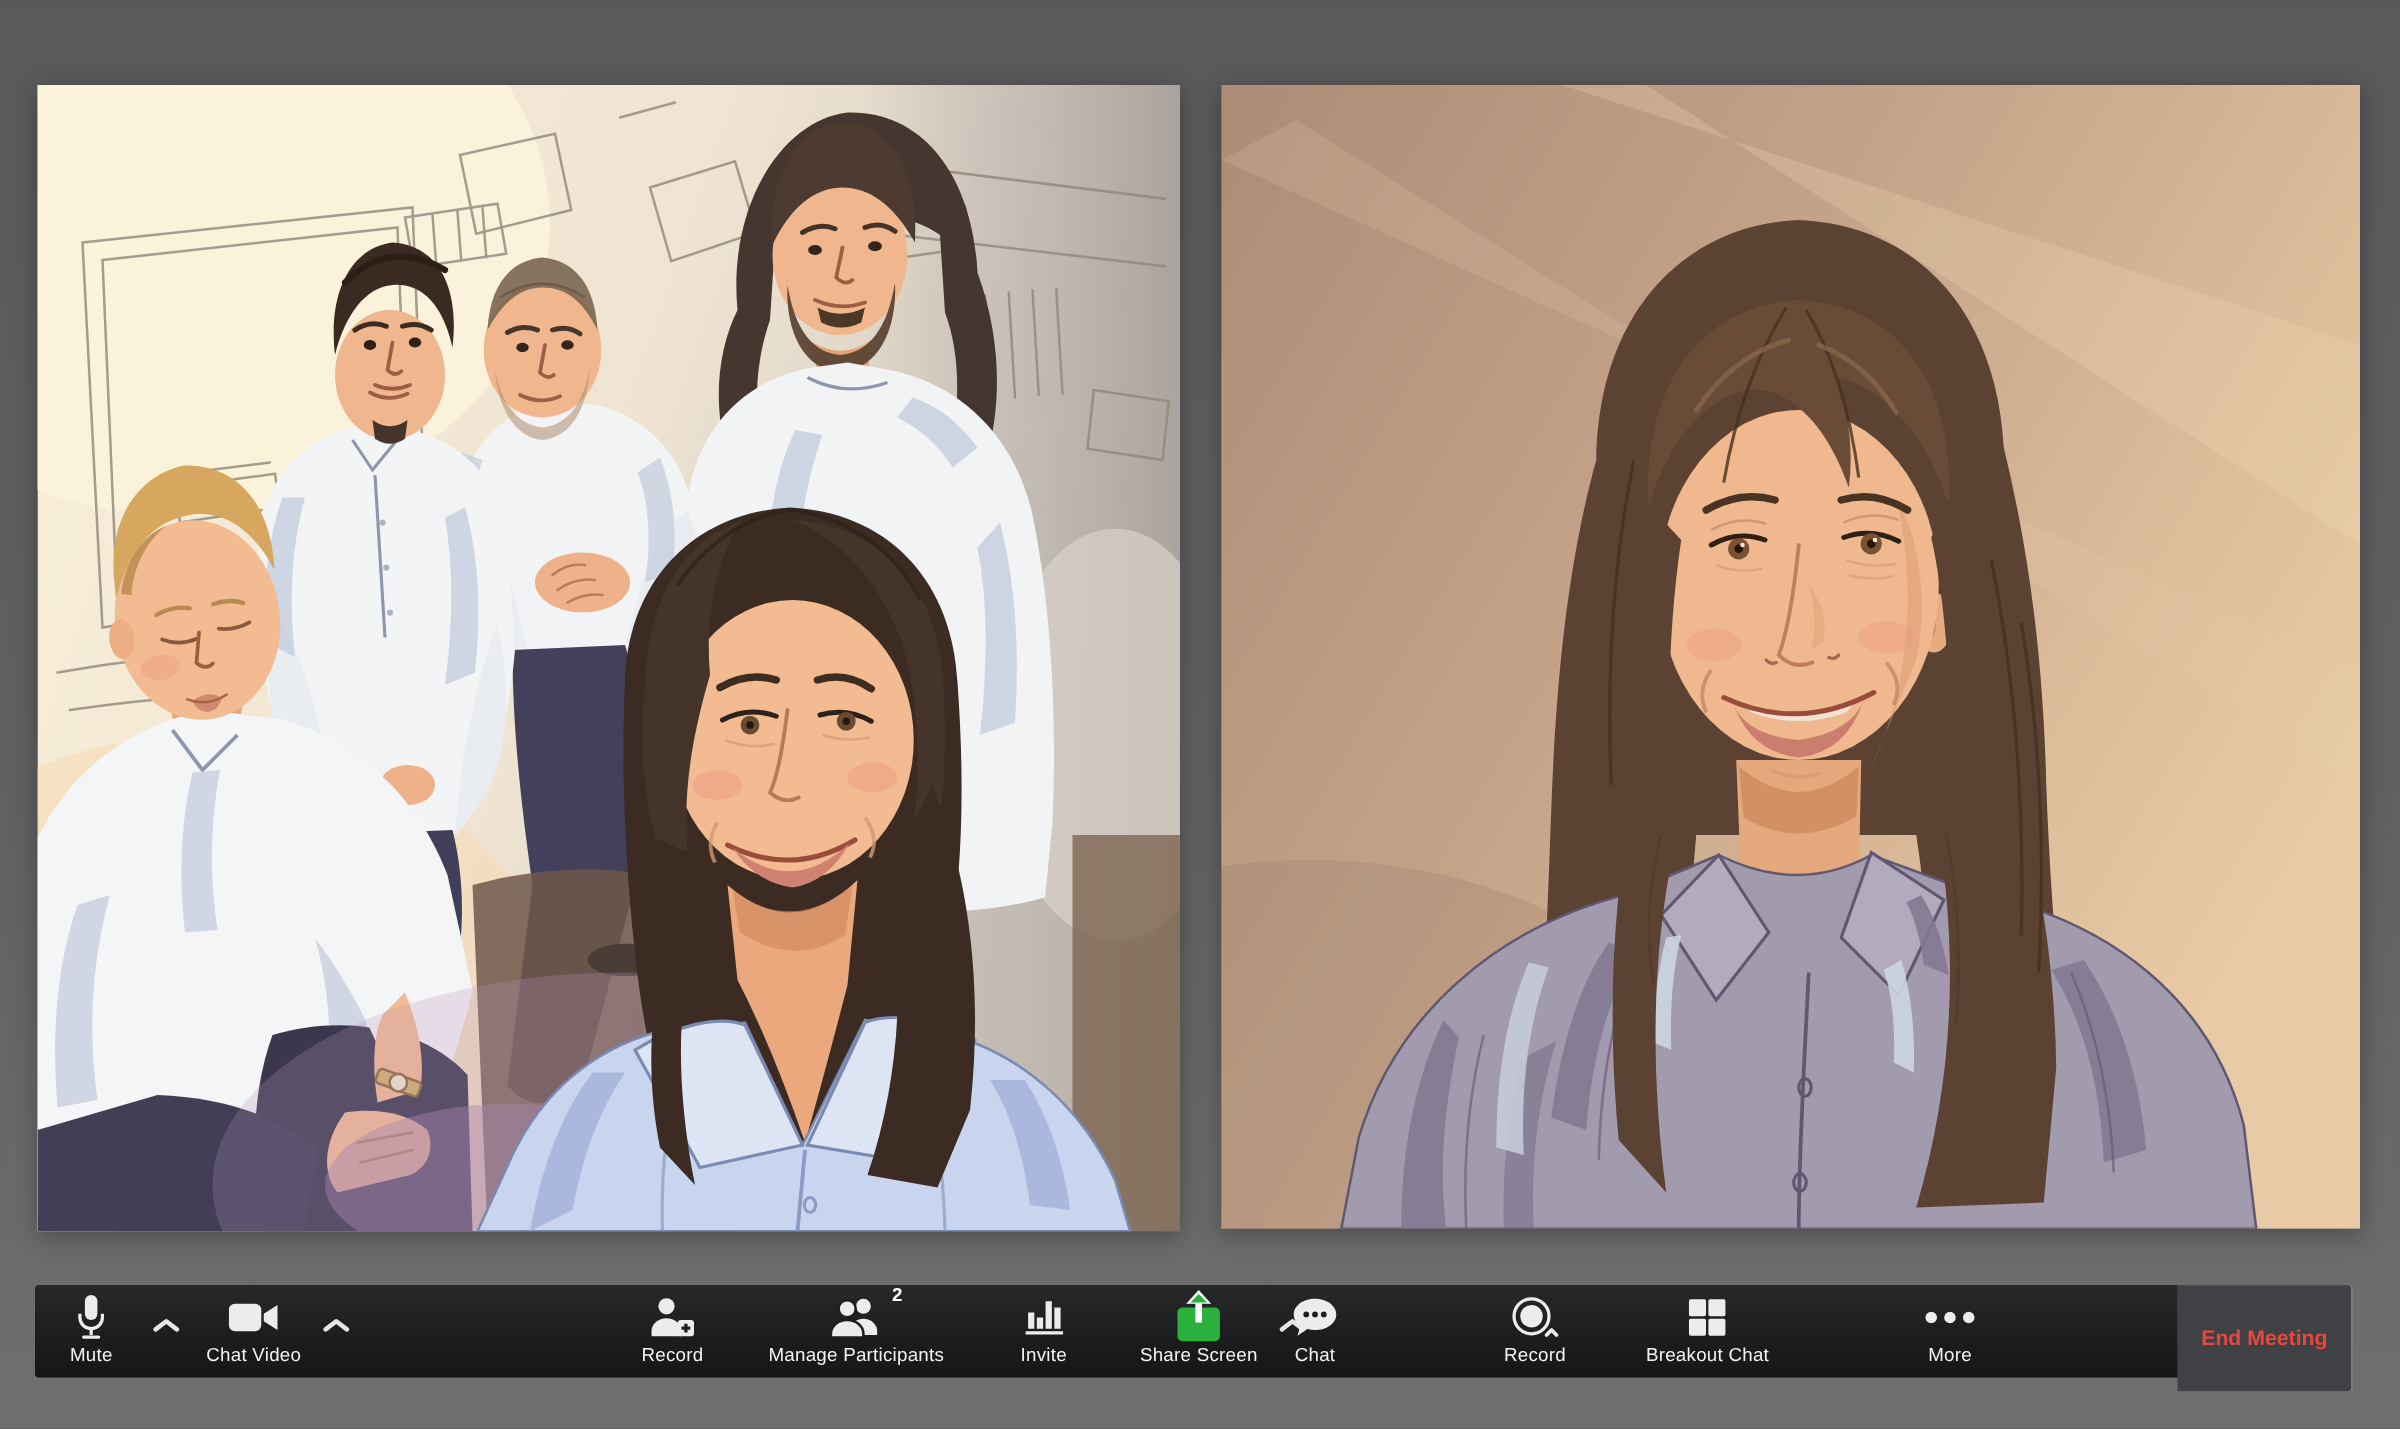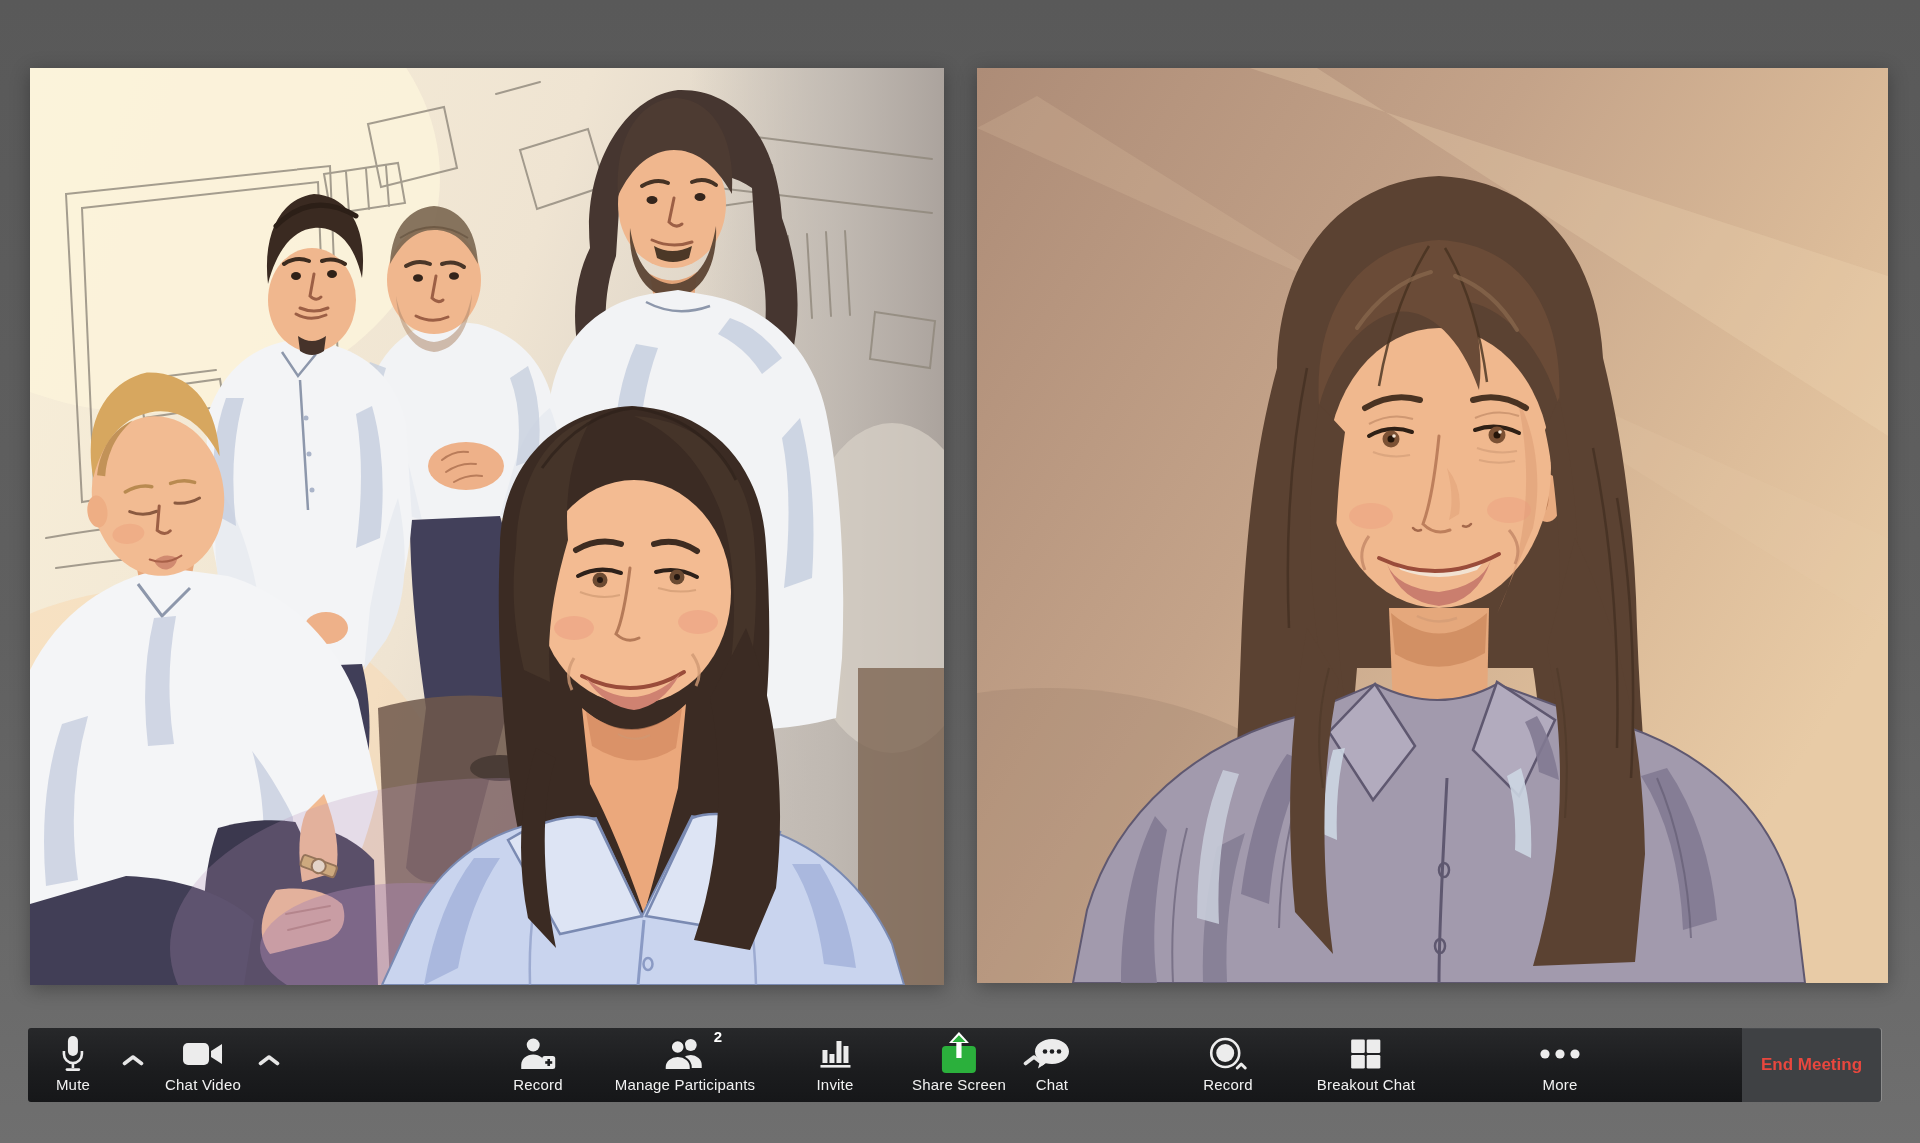--- a/index.html
+++ b/index.html
@@ -15,21 +15,21 @@
   .tb-main{position:relative;width:1714px;height:74px;
            background:linear-gradient(180deg,#27282a 0%,#1b1c1e 60%,#161719 100%);
            border-radius:3px 0 0 3px;}
   .tb-item{position:absolute;top:5px;transform:translateX(-50%);
            display:flex;flex-direction:column;align-items:center;cursor:default;}
   .tb-icon{position:relative;height:42px;display:flex;align-items:center;justify-content:center;}
   .tb-label{margin-top:1px;font-size:15px;font-weight:400;color:#f2f2f2;
             white-space:nowrap;letter-spacing:.2px;}
   .tb-caret{position:absolute;top:24px;transform:translateX(-50%);background:none;border:none;padding:2px;}
   .badge{position:absolute;top:-5px;right:-15px;font-size:15px;font-weight:700;color:#fff;}
-  .end-meeting{width:139px;height:74px;background:#3f4144;border-radius:0 3px 3px 0;
+  .end-meeting{width:139px;height:85px;background:#3f4144;border-radius:0 3px 3px 0;
                display:flex;align-items:center;justify-content:center;
                font-size:17px;font-weight:700;color:#e8473e;
                box-shadow:1px 0 0 rgba(255,255,255,.22), inset 0 1px 0 rgba(255,255,255,.05);}
 </style>
 </head>
 <body>
 
 <div class="stage">
 
   <figure class="tile" id="tile-group">

